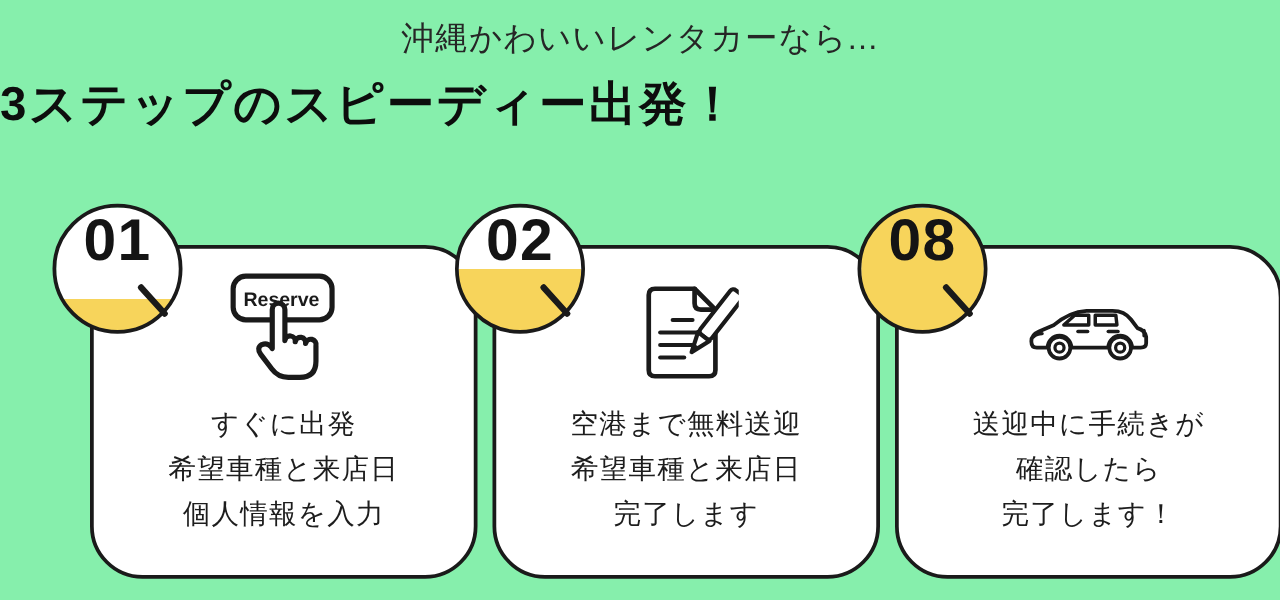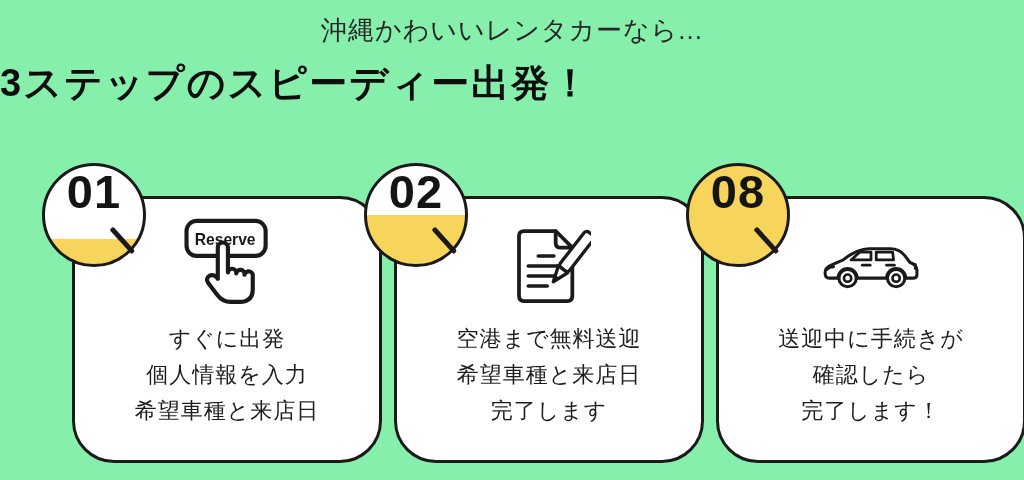--- a/index.html
+++ b/index.html
@@ -93,22 +93,22 @@
           <rect x="6" y="5" width="86" height="38" rx="11" class="fillw" stroke-width="4.5"></rect>
           <text x="48" y="31" text-anchor="middle" class="reserve-label">Reserve</text>
           <path class="fillw" stroke-width="4.5" d="M40 34 A5.5 5.5 0 0 1 51 34 L51 61
                    A4.5 4.5 0 0 1 60 62 A4.5 4.5 0 0 1 69 63.5 A4.5 4.5 0 0 1 78 65.5
                    L78 79 Q78 93 64 93 L54 93 Q45 93 39.5 85.5
                    L30 73 Q26 67.5 31 64.5 Q35.5 62.5 39 66.5 L40 68 Z"></path>
         </svg>
       </div>
       <div class="step-text">
         <div>すぐに出発</div>
+        <div>希望車種と来店日</div>
         <div>個人情報を入力</div>
-        <div>希望車種と来店日</div>
       </div>
     </div>
     <div class="badge" style="background: linear-gradient(to top, rgb(247, 212, 91) 25%, rgb(255, 255, 255) 25%);">
       <span class="badge-num">01</span>
     </div>
     <div class="tick"></div>
   </div>
 
   <div class="step s2">
     <div class="card">

